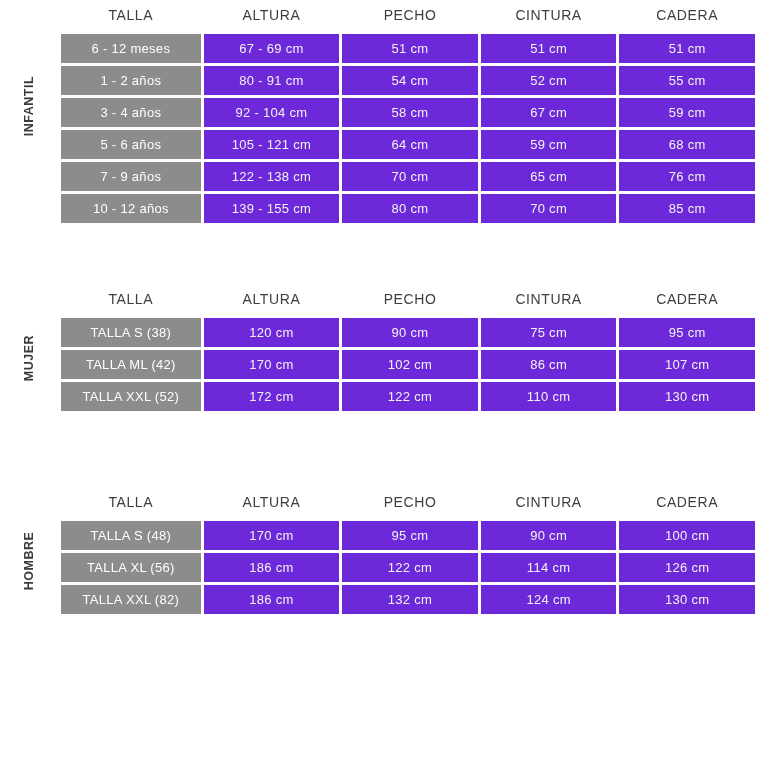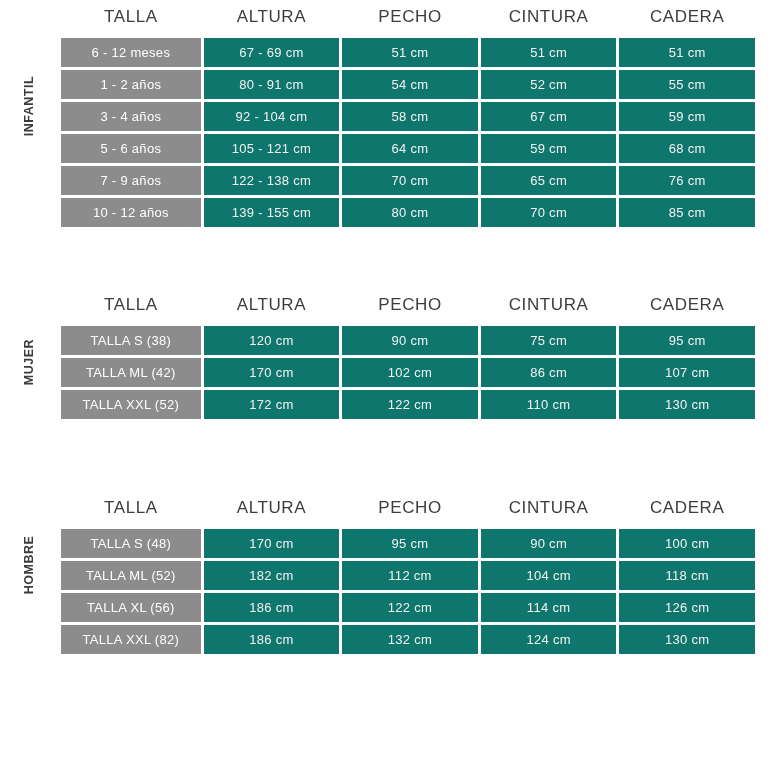--- a/index.html
+++ b/index.html
@@ -47,21 +47,21 @@
   table.size-table {
     border-collapse: separate;
     border-spacing: 3px 3px;
     table-layout: fixed;
     width: 700px;
   }
   table.size-table col.c-size { width: 137px; }
   table.size-table col.c-col  { width: 133px; }
 
   table.size-table th {
-    font-size: 17px;
+    font-size: 14px;
     font-weight: normal;
     color: #3d3d3d;
     text-align: center;
     padding: 4px 0 8px 0;
     letter-spacing: 0.6px;
     background: transparent;
   }
   table.size-table td {
     height: 27px;
     text-align: center;
@@ -70,21 +70,21 @@
     letter-spacing: 0.3px;
     color: #ffffff;
     background: #9a9a9a;
   }
   table.size-table td.size-cell {
     background: #8c8c8c;
     color: #ffffff;
     font-size: 13px;
   }
   table.size-table td.val-cell {
-    background: #0f766e;
+    background: #6d28d9;
     color: #f3f3f3;
   }
 
   .sec-infantil { top: 0; }
   .spacer-1 { height: 58px; }
   .spacer-2 { height: 55px; }
 
   .label-infantil { height: 212px; }
   .label-mujer { height: 148px; }
   .label-hombre { height: 148px; }
@@ -245,27 +245,20 @@
       </thead>
       <tbody>
         <tr>
           <td class="size-cell">TALLA S (48)</td>
           <td class="val-cell">170 cm</td>
           <td class="val-cell">95 cm</td>
           <td class="val-cell">90 cm</td>
           <td class="val-cell">100 cm</td>
         </tr>
         <tr>
-          <td class="size-cell">TALLA ML (52)</td>
-          <td class="val-cell">182 cm</td>
-          <td class="val-cell">112 cm</td>
-          <td class="val-cell">104 cm</td>
-          <td class="val-cell">118 cm</td>
-        </tr>
-        <tr>
           <td class="size-cell">TALLA XL (56)</td>
           <td class="val-cell">186 cm</td>
           <td class="val-cell">122 cm</td>
           <td class="val-cell">114 cm</td>
           <td class="val-cell">126 cm</td>
         </tr>
         <tr>
           <td class="size-cell">TALLA XXL (82)</td>
           <td class="val-cell">186 cm</td>
           <td class="val-cell">132 cm</td>

